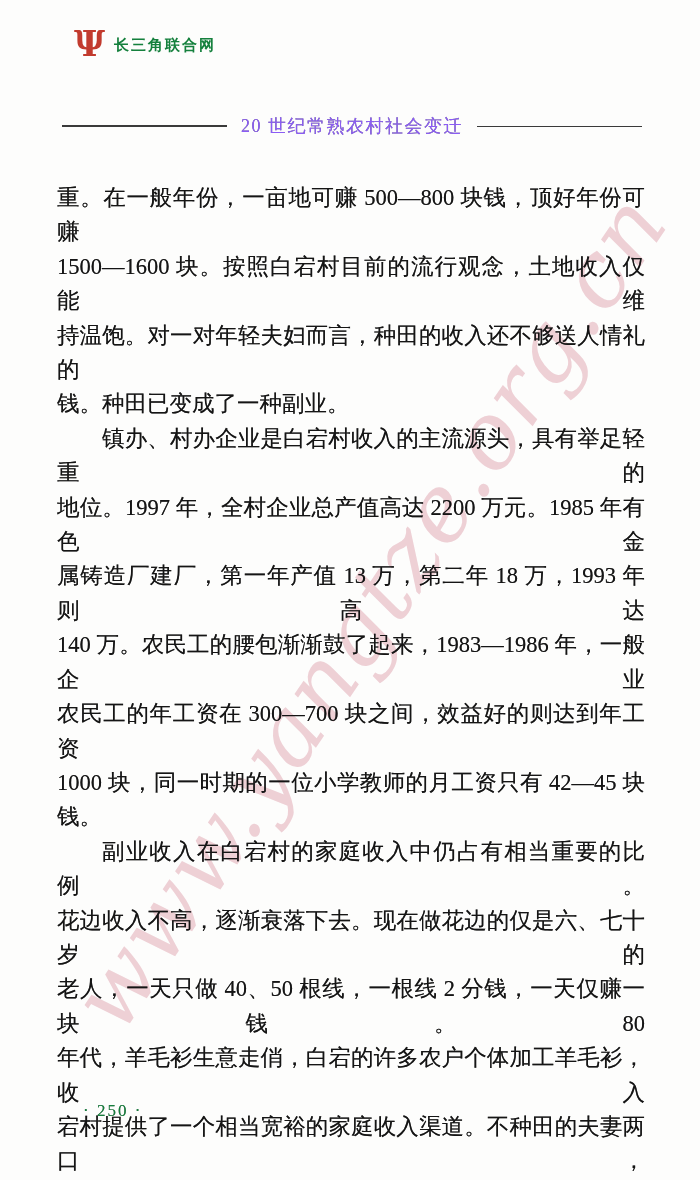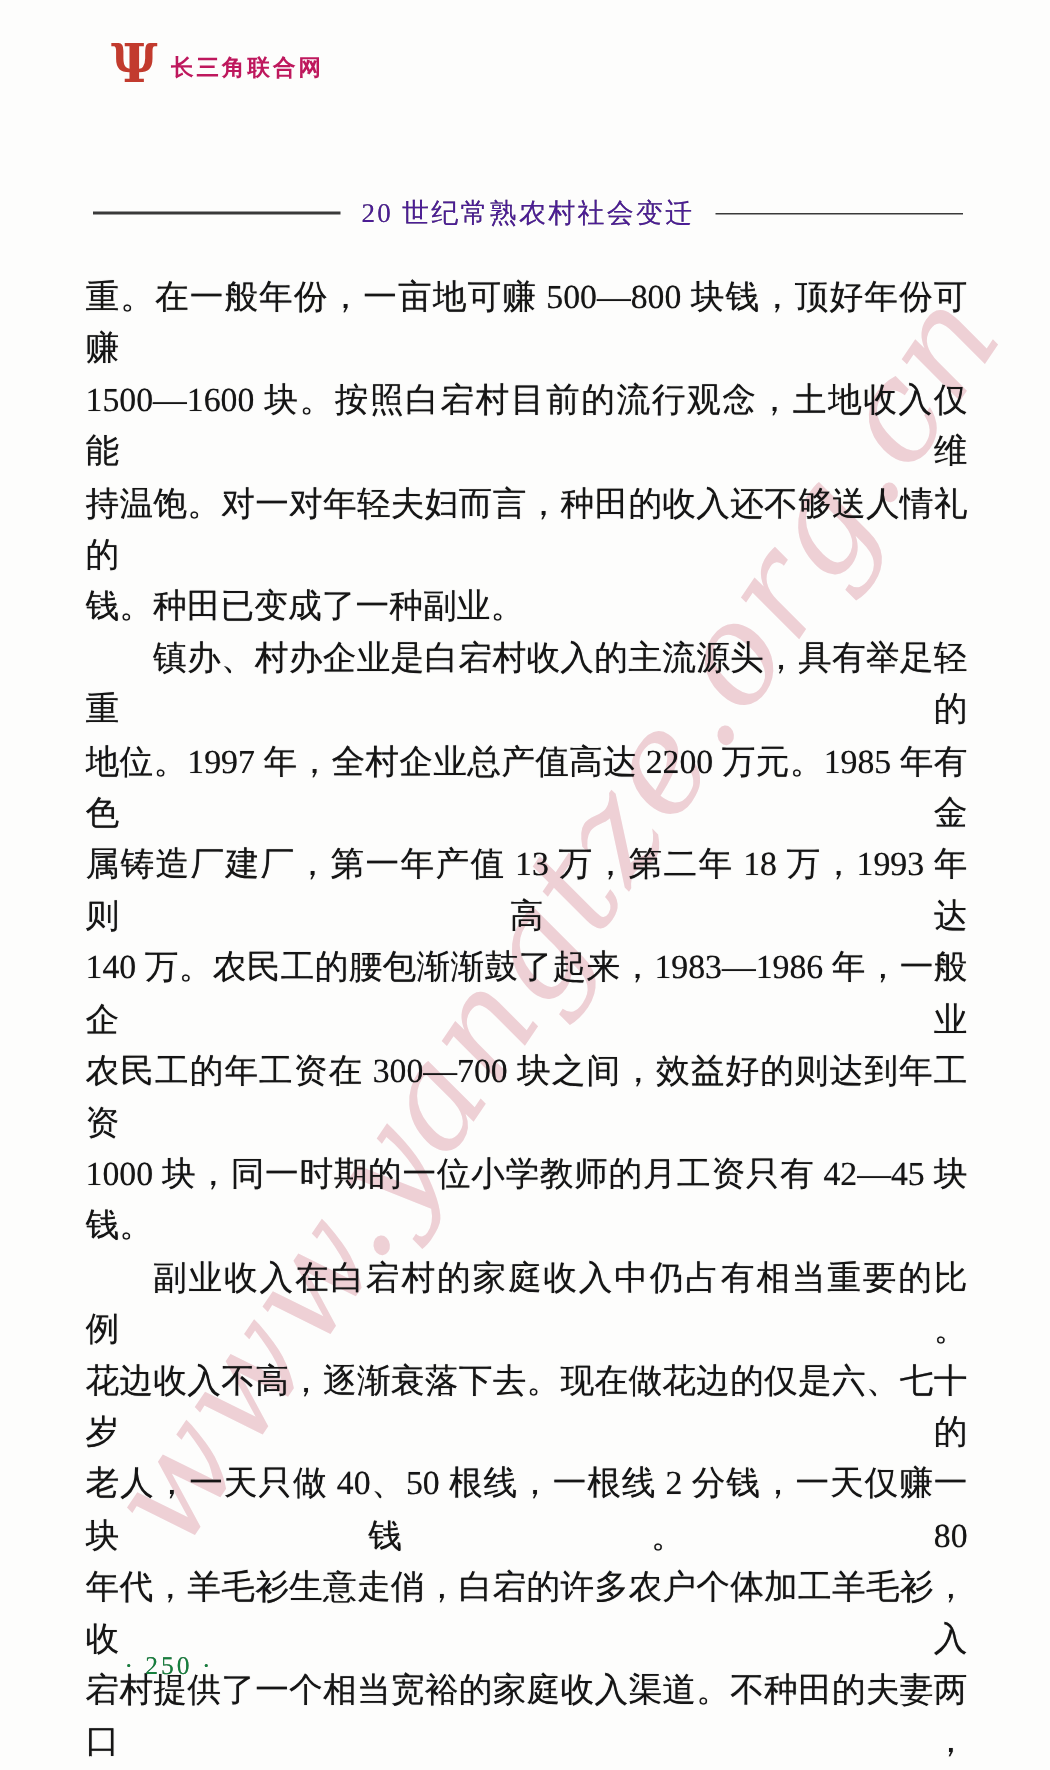--- a/index.html
+++ b/index.html
@@ -16,33 +16,33 @@
   .logo{position:absolute;left:74px;top:26px;display:flex;align-items:center;z-index:2;}
   .logo-glyph{
     font-family:"DejaVu Serif",serif;
     font-size:34px;line-height:34px;font-weight:bold;
     color:#c23b2e;
     transform:scaleY(1.05);
   }
   .logo-name{
     margin-left:9px;margin-top:4px;
     font-family:"Liberation Sans","DejaVu Sans",sans-serif;
-    font-size:15px;font-weight:bold;color:#be185d;letter-spacing:2px;
+    font-size:15px;font-weight:bold;color:#15803d;letter-spacing:2px;
   }
   
   .header{
     position:absolute;left:62px;right:58px;top:114px;
     display:flex;align-items:center;z-index:2;
   }
   .header .rule{flex:1;height:0;border-top:2px solid #3a3a3a;}
   .header .rule.thin{border-top-width:1.5px;}
   .header-title{
-    margin:16px 14px;
+    margin:0 14px;
     font-size:18px;letter-spacing:1.5px;white-space:nowrap;
-    color:#4c1d95;
+    color:#8b5cf6;
     text-shadow:0 0 0.4px rgba(0,0,0,.55);
   }
   
   .body-text{
     position:absolute;left:57px;right:55px;top:181px;z-index:2;
     font-size:22.5px;line-height:34.4px;
     text-shadow:0 0 0.5px rgba(0,0,0,.6);
   }
   .line{
     text-align:justify;

